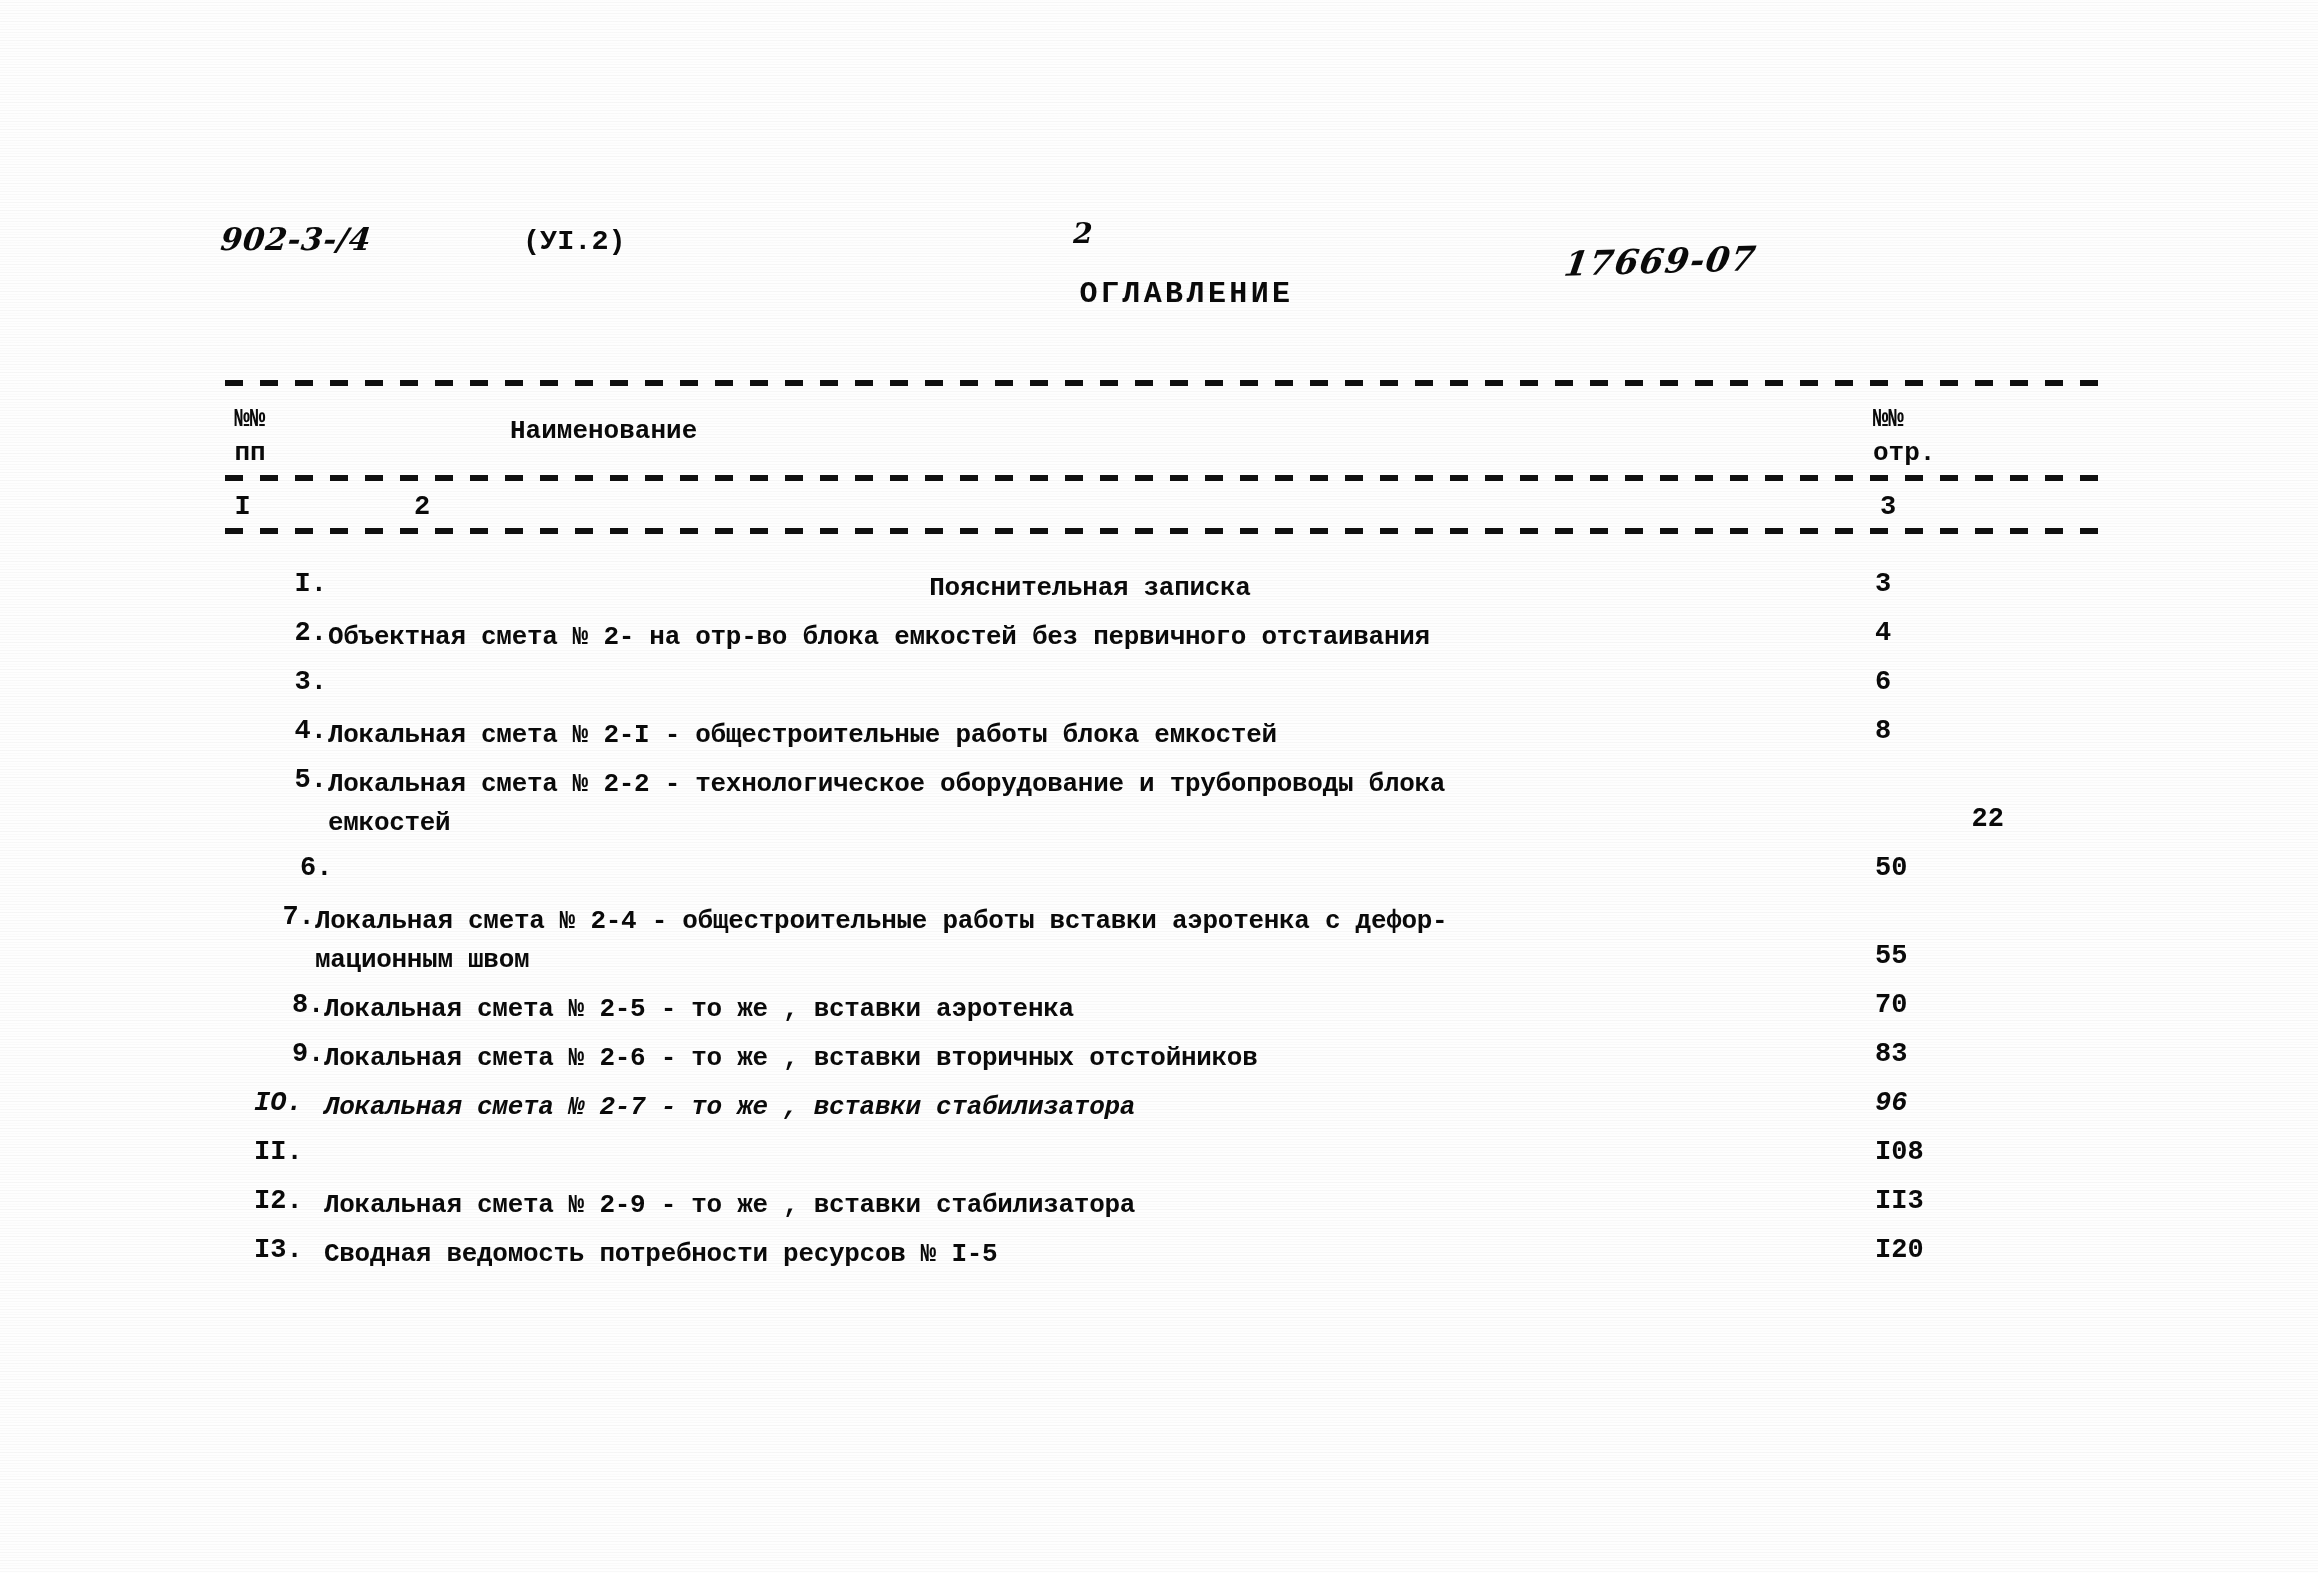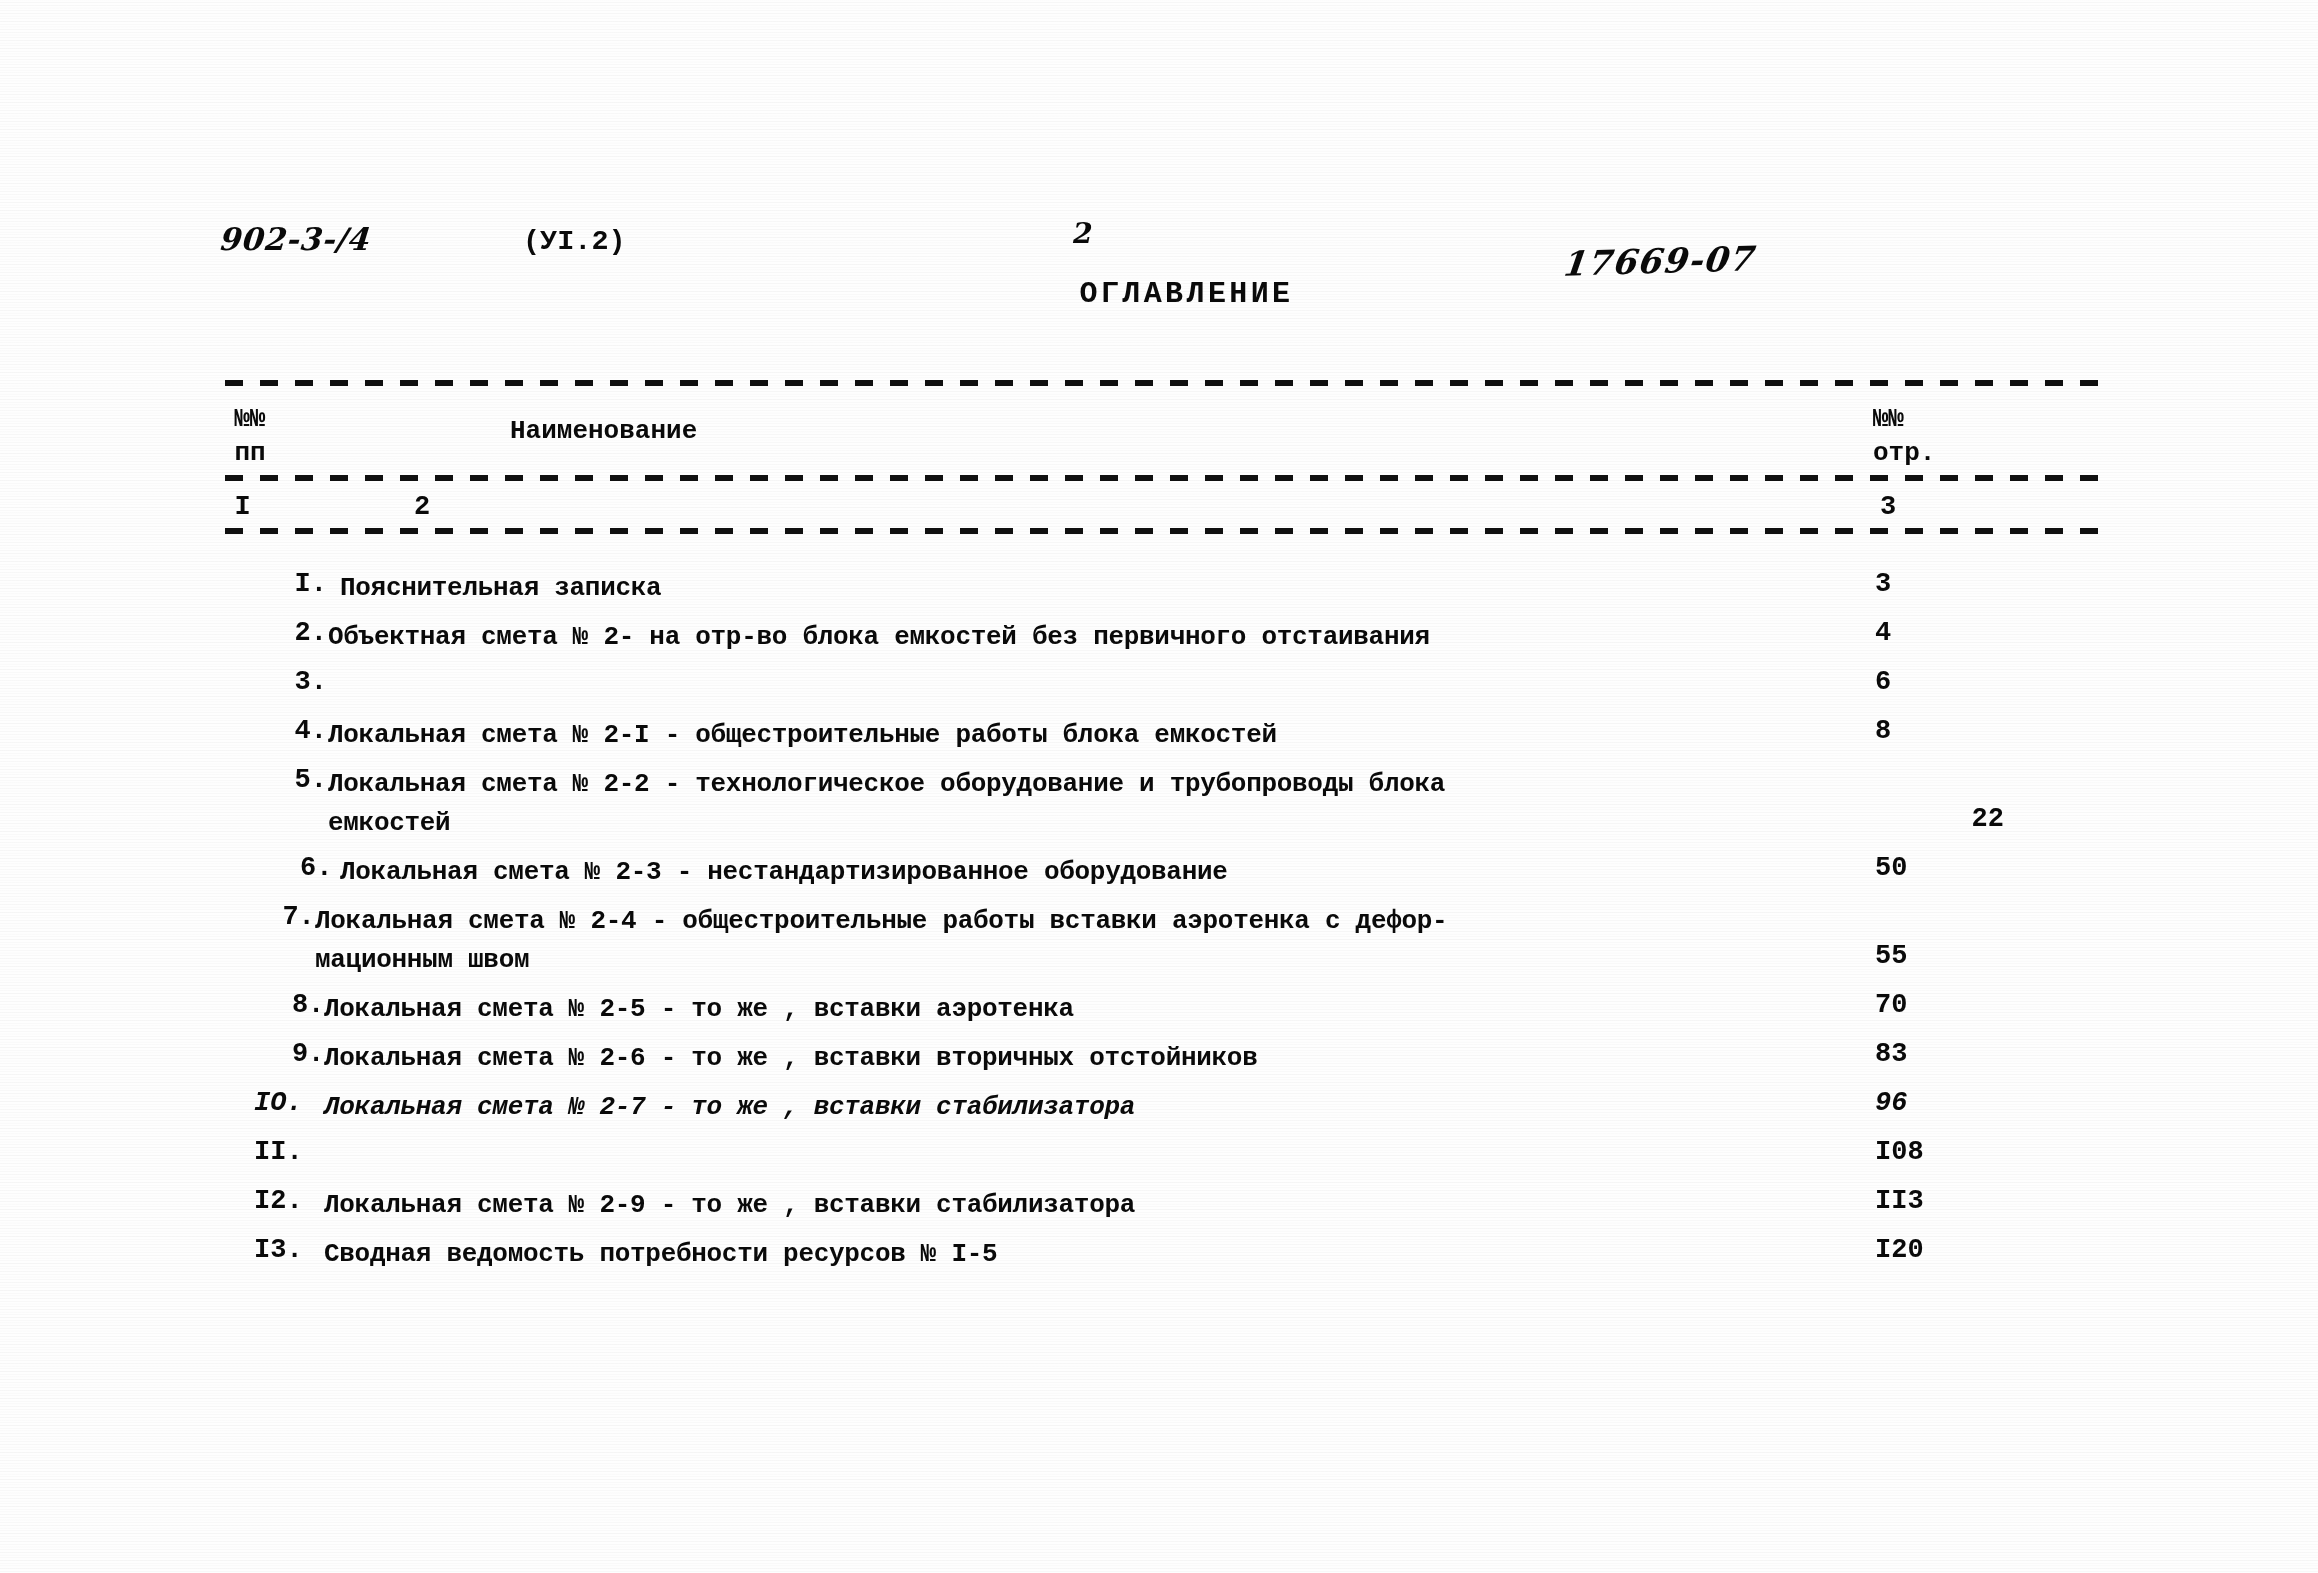--- a/index.html
+++ b/index.html
@@ -224,21 +224,21 @@
     <span class="cn-1">I</span>
     <span class="cn-2">2</span>
     <span class="cn-3">3</span>
   </div>
 
   <div class="rule rule-3"></div>
 
   <div class="toc" id="toc-body">
       <div class="toc-row" style="height: 49px;">
         <div class="r-num" style="left: 0px;">I.</div>
-        <div class="r-title" style="left: 115px;">Пояснительная записка</div>
+        <div class="r-title" style="left: 115px; text-align: center;">Пояснительная записка</div>
         <div class="r-page" style="top: 0px;">3</div>
       </div>
       <div class="toc-row" style="height: 49px;">
         <div class="r-num" style="left: 0px;">2.</div>
         <div class="r-title" style="left: 103px;">Объектная смета № 2- на отр-во блока емкостей без первичного отстаивания</div>
         <div class="r-page" style="top: 0px;">4</div>
       </div>
       <div class="toc-row" style="height: 49px;">
         <div class="r-num" style="left: 0px;">3.</div>
         <div class="r-page" style="top: 0px;">6</div>
@@ -249,21 +249,20 @@
         <div class="r-page" style="top: 0px;">8</div>
       </div>
       <div class="toc-row" style="height: 88px;">
         <div class="r-num" style="left: 0px;">5.</div>
         <div class="r-title" style="left: 103px;">Локальная смета № 2-2 - технологическое оборудование и трубопроводы блока
         емкостей</div>
         <div class="r-page" style="top: 39px; text-align: right;">22</div>
       </div>
       <div class="toc-row" style="height: 49px;">
         <div class="r-num" style="left: 5.4px;">6.</div>
-        <div class="r-title" style="left: 115px;">Локальная смета № 2-3 - нестандартизированное оборудование</div>
         <div class="r-page" style="top: 0px;">50</div>
       </div>
       <div class="toc-row" style="height: 88px;">
         <div class="r-num" style="left: -12.2px;">7.</div>
         <div class="r-title" style="left: 90px;">Локальная смета №  2-4 - общестроительные работы вставки аэротенка с дефор-
         мационным швом</div>
         <div class="r-page" style="top: 39px;">55</div>
       </div>
       <div class="toc-row" style="height: 49px;">
         <div class="r-num" style="left: -2.7px;">8.</div>

